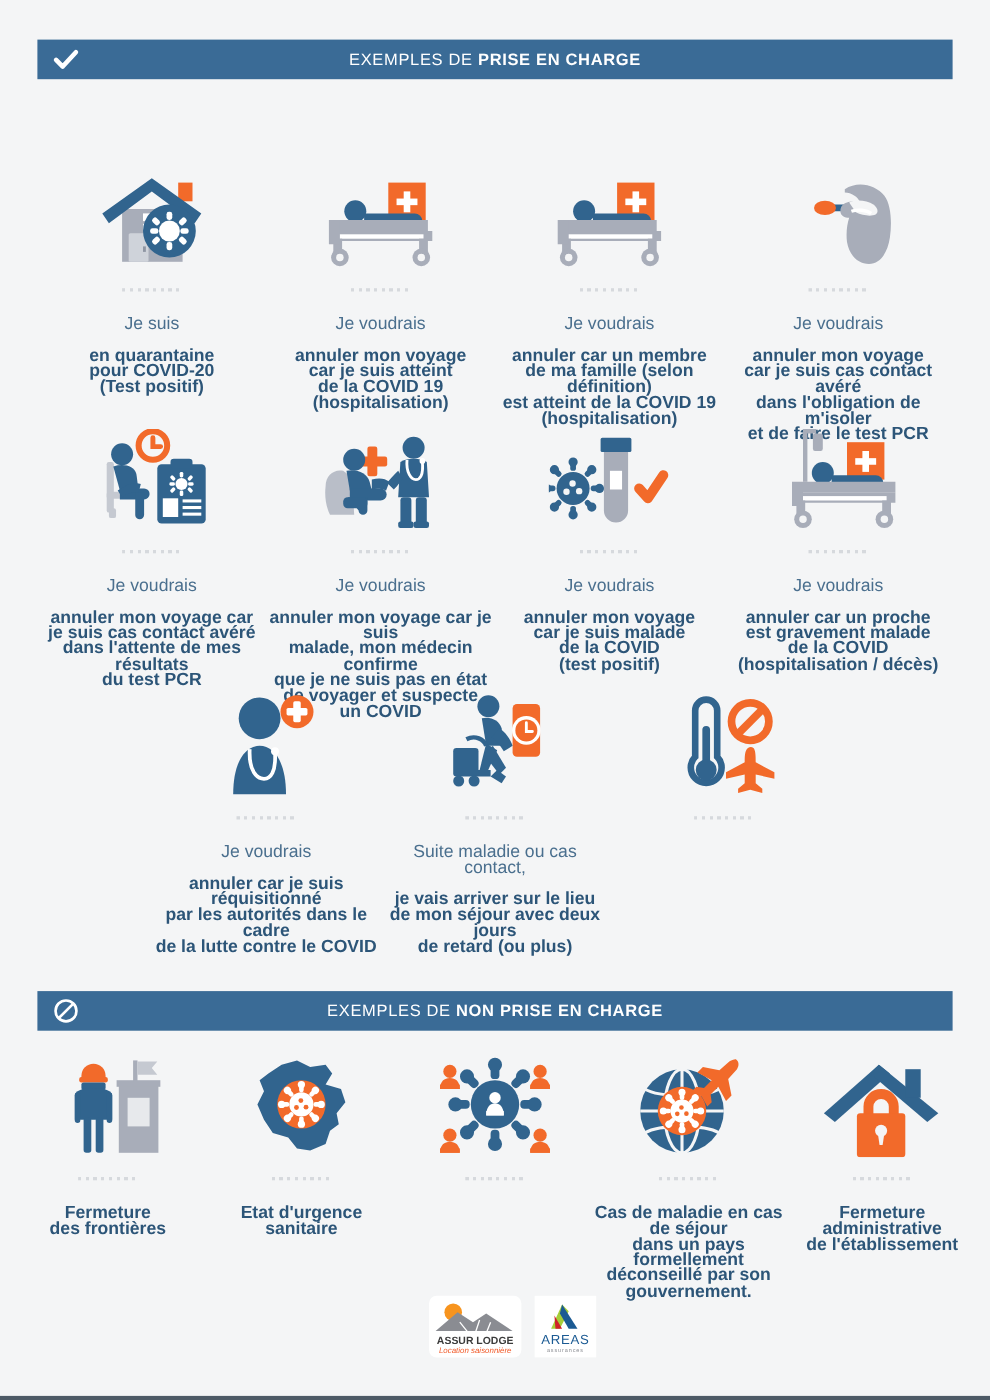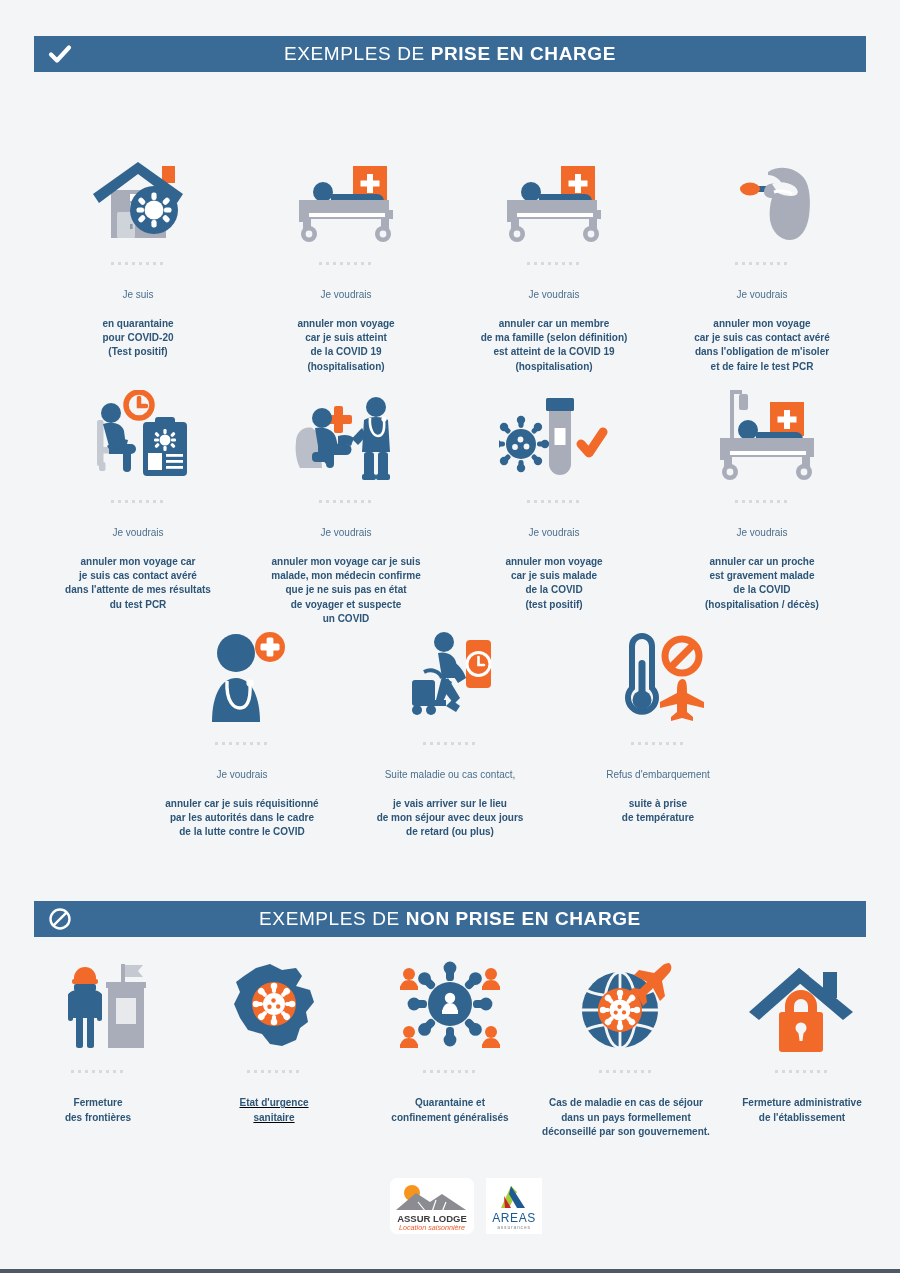--- a/index.html
+++ b/index.html
@@ -30,21 +30,21 @@
     height: 36px;
     display: flex;
     align-items: center;
     justify-content: center;
     flex: 0 0 52px;
   }
   .section-bar .bar-title {
     flex: 1 1 auto;
     text-align: center;
     color: #ffffff;
-    font-size: 19px;
+    font-size: 15px;
     letter-spacing: 0.6px;
     padding-right: 52px;
     white-space: nowrap;
   }
   .bar-title .bt-light { font-weight: 400; }
   .bar-title .bt-bold  { font-weight: 700; }
 
   
   .row { position: absolute; display: flex; }
   .card {
@@ -61,21 +61,21 @@
   .dotline {
     width: 54px;
     height: 3px;
     margin: 18px 0 9px 0;
     background-image: repeating-linear-gradient(
         to right, #d6d9dd 0px, #d6d9dd 3px, transparent 3px, transparent 7px);
   }
   .caption {
     text-align: center;
     color: #2c5578;
-    font-size: 10px;
+    font-size: 16px;
     line-height: 14.3px;
     white-space: pre-line;
   }
   .caption .lead {
     font-weight: 400;
     color: #4a6f8e;
   }
   .caption .body {
     font-weight: 700;
   }
@@ -484,25 +484,20 @@
         <g>
           <circle cx="72" cy="28" r="17" fill="none" stroke="#f26a2a" stroke-width="7"></circle>
           <line x1="61" y1="39" x2="83" y2="17" stroke="#f26a2a" stroke-width="7"></line>
         </g>
         <g fill="#f26a2a">
           <path d="M70 52 a4 4 0 0 1 5 0 c2 2 2 8 2 13 l17 9 v6 l-17 -4 v8 l6 5 v4 l-11 -3 l-11 3 v-4 l6 -5 v-8 l-17 4 v-6 l17 -9 c0 -5 0 -11 3 -13 Z"></path>
         </g>
       </svg>
     </div>
     <div class="dotline"></div>
-    <div class="caption">
-      <span class="lead">Refus d'embarquement</span><br>
-      <span class="body">suite à prise
-de température</span>
-    </div>
   </div>
 </div>
 
 <div class="section-bar" style="top:873px;margin-top:28px;">
   <div class="bar-icon">
     <svg width="24" height="24" viewBox="0 0 24 24">
       <circle cx="12" cy="12" r="9.5" fill="none" stroke="#ffffff" stroke-width="2.4"></circle>
       <line x1="5.6" y1="18.4" x2="18.4" y2="5.6" stroke="#ffffff" stroke-width="2.4"></line>
     </svg>
   </div>
@@ -535,21 +530,21 @@
         </g>
       </svg>
     </div>
     <div class="dotline"></div>
     <div class="caption">
       <span class="body">Fermeture
 des frontières</span>
     </div>
   </div>
 
-  <div class="card" style="width:176px;text-decoration:underline;">
+  <div class="card" style="width:176px;">
     <div class="icon-box">
       <svg width="96" height="92" viewBox="0 0 96 92">
         <path d="M30 8 L44 4 L56 10 L70 8 L76 16 L70 26 L84 30 L88 42 L80 52 L82 62
                  L74 68 L70 80 L56 86 L44 84 L36 74 L22 70 L14 58 L8 44 L14 32 L10 22
                  L18 16 Z" fill="#31648e"></path>
         <circle cx="48" cy="44" r="22" fill="#f26a2a"></circle>
         <g fill="#ffffff" transform="translate(48,44)">
           <circle cx="0" cy="0" r="11"></circle>
           <circle cx="-0.5" cy="-3.5" r="2.2" fill="#f26a2a"></circle>
           <circle cx="4.2" cy="2.5" r="2.2" fill="#f26a2a"></circle>
@@ -633,24 +628,20 @@
           </g>
           <g fill="#ffffff">
             <circle cx="0" cy="-6" r="5.2"></circle>
             <path d="M-8 10 C-8 2 -4 -1 0 -1 C4 -1 8 2 8 10 Z"></path>
             <rect x="-8" y="6" width="16" height="4"></rect>
           </g>
         </g>
       </svg>
     </div>
     <div class="dotline"></div>
-    <div class="caption">
-      <span class="body">Quarantaine et
-confinement généralisés</span>
-    </div>
   </div>
 
   <div class="card" style="width:176px;">
     <div class="icon-box">
       <svg width="104" height="92" viewBox="0 0 104 92">
         <g>
           <circle cx="46" cy="50" r="38" fill="#31648e"></circle>
           <g fill="none" stroke="#f4f5f6" stroke-width="2.8">
             <ellipse cx="46" cy="50" rx="16" ry="38"></ellipse>
             <line x1="8" y1="50" x2="84" y2="50"></line>

